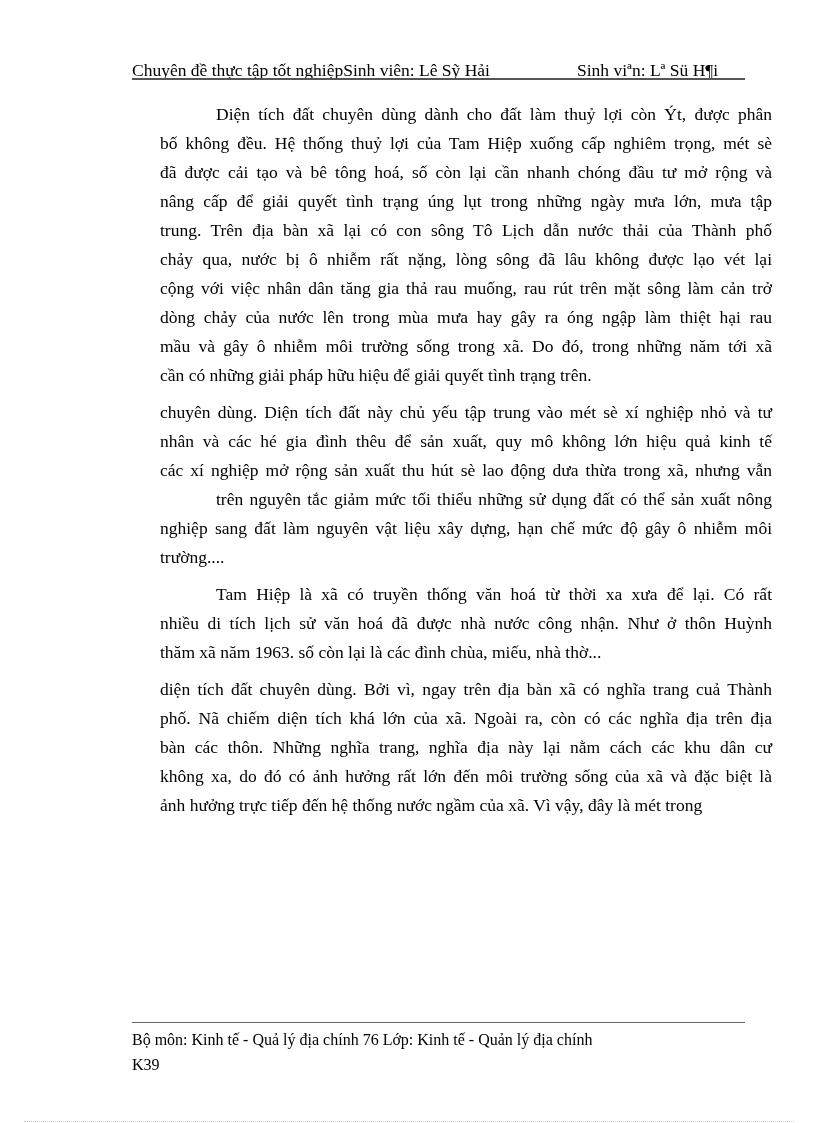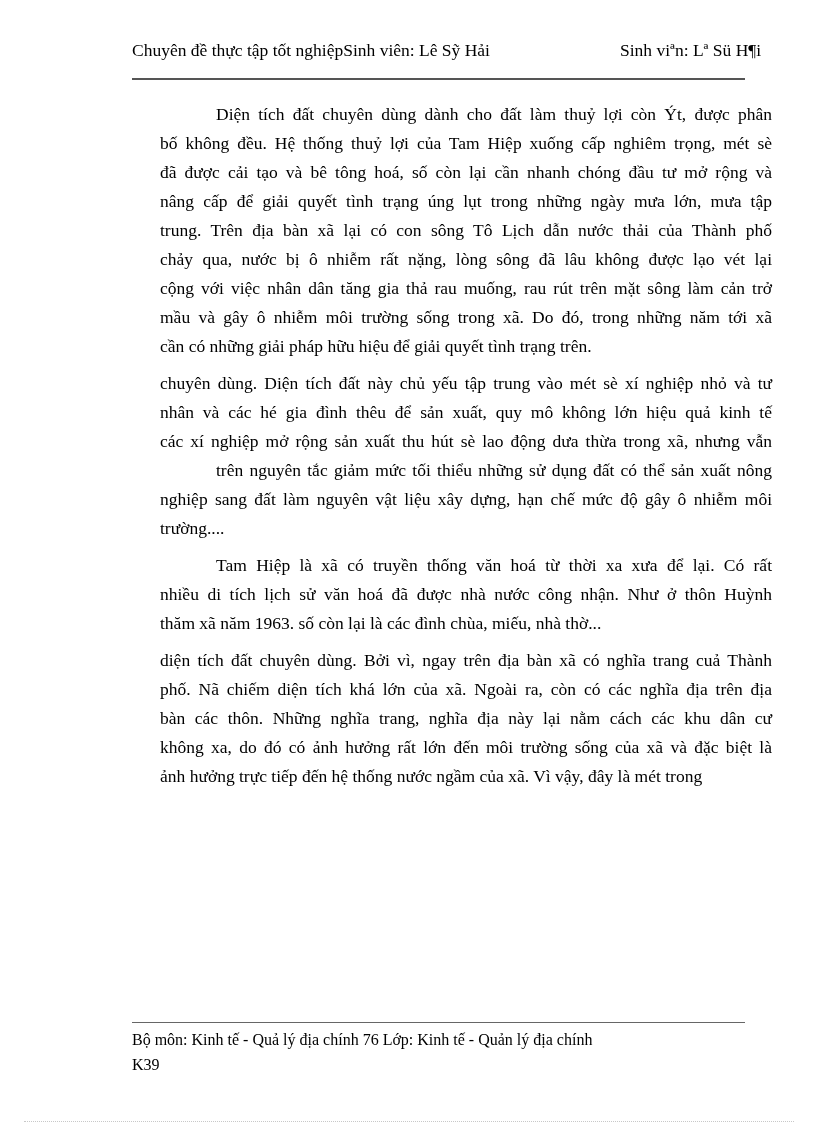--- a/index.html
+++ b/index.html
@@ -11,29 +11,29 @@
       width: 816px;
       height: 1123px;
       position: relative;
       overflow: hidden;
       font-family: "Liberation Serif", "DejaVu Serif", serif;
       color: #000000;
     }
     .header {
       position: absolute;
       left: 132px;
-      top: 36px;
+      top: 56px;
       width: 612px;
       height: 28px;
       font-size: 17.5px;
       line-height: 28px;
       white-space: nowrap;
     }
     .header .left { position: absolute; left: 0; top: 0; }
-    .header .right { position: absolute; left: 445px; top: 0; margin-left: 43px; }
+    .header .right { position: absolute; left: 445px; top: 0; }
     .header-rule {
       position: absolute;
       left: 132px;
       top: 78px;
       width: 613px;
       height: 2px;
       background: #555555;
     }
     .body {
       position: absolute;
@@ -90,20 +90,21 @@
 <div class="body">
 
   <div>
     <div class="line indent">Diện tích đất chuyên dùng dành cho đất làm thuỷ lợi còn Ýt, được phân</div>
     <div class="line">bố không đều. Hệ thống thuỷ lợi của Tam Hiệp xuống cấp nghiêm trọng, mét sè</div>
     <div class="line">đã được cải tạo và bê tông hoá, số còn lại cần nhanh chóng đầu tư mở rộng và</div>
     <div class="line">nâng cấp để giải quyết tình trạng úng lụt trong những ngày mưa lớn, mưa tập</div>
     <div class="line">trung. Trên địa bàn xã lại có con sông Tô Lịch dẫn nước thải của Thành phố</div>
     <div class="line">chảy qua, nước bị ô nhiễm rất nặng, lòng sông đã lâu không được lạo vét lại</div>
     <div class="line">cộng với việc nhân dân tăng gia thả rau muống, rau rút trên mặt sông làm cản trở</div>
+    <div class="line">dòng chảy của nước lên trong mùa mưa hay gây ra óng ngập làm thiệt hại rau</div>
     <div class="line">mầu và gây ô nhiễm môi trường sống trong xã. Do đó, trong những năm tới xã</div>
     <div class="line last">cần có những giải pháp hữu hiệu để giải quyết tình trạng trên.</div>
   </div>
   <div class="gap"></div>
 
   <div>
     <div class="line">chuyên dùng. Diện tích đất này chủ yếu tập trung vào mét sè xí nghiệp nhỏ và tư</div>
     <div class="line">nhân và các hé gia đình thêu để sản xuất, quy mô không lớn hiệu quả kinh tế</div>
     <div class="line">các xí nghiệp mở rộng sản xuất thu hút sè lao động dưa thừa trong xã, nhưng vẫn</div>
     <div class="line indent">trên nguyên tắc giảm mức tối thiểu những sử dụng đất có thể sản xuất nông</div>

